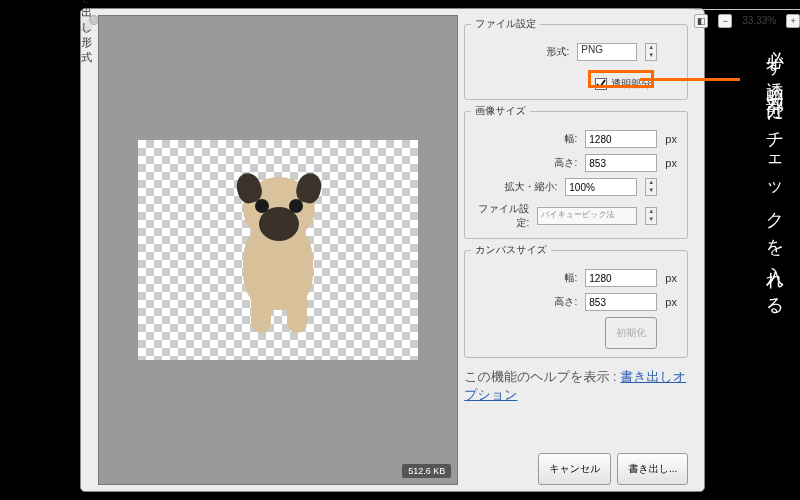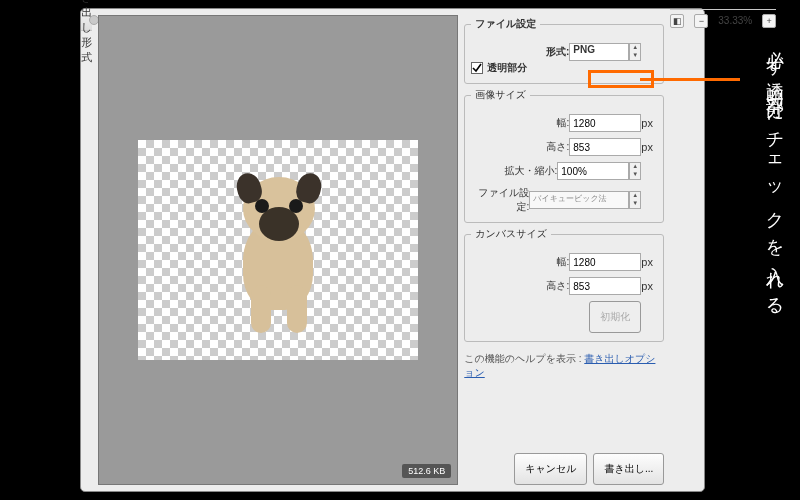--- a/index.html
+++ b/index.html
@@ -100,21 +100,21 @@
   }
   legend {
     padding:0 4px;
     font-size:10px;
     color:#333;
   }
   .row {
     display:flex;
     align-items:center;
     justify-content:flex-end;
-    gap:0;
+    gap:8px;
     margin-top:6px;
   }
   .row label.field-label {
     width: 58px;
     text-align:right;
     color:#333;
     font-size:10px;
   }
   .select, .input, .spin {
     height:18px;
@@ -126,21 +126,21 @@
   .select { width:60px; background:#ffffff; }
   .input { width:72px; }
   .spin { width:58px; background:#f8f8f8; }
   .stepper {
     width:12px;height:18px;border:1px solid #aaa;background:#f1f1f1;
     display:flex;flex-direction:column;
   }
   .stepper div{flex:1;font-size:6px;line-height:7px;text-align:center;color:#555;}
   .unit{font-size:11px;color:#333;width:16px;}
   .checkbox-row{
-    display:flex;align-items:center;justify-content:flex-start;gap:4px;margin-top:0;
+    display:flex;align-items:center;justify-content:flex-end;gap:4px;margin-top:16px;
     padding-right:30px;
   }
   .chk{width:12px;height:12px;border:1px solid #666;background:#fff;display:flex;align-items:center;justify-content:center;}
   .chk svg{width:10px;height:10px;}
   .highlight{
     position:absolute;
     border:3px solid #ff6a00;
     pointer-events:none;
   }
   .btn{
@@ -154,21 +154,21 @@
   }
   .btn.disabled{color:#aaa;background:#eee;}
   .footer-row{
     display:flex;
     gap:6px;
     justify-content:flex-end;
     margin-top:auto;
     padding-top:6px;
   }
   .help-row{
-    font-size:10px;color:#555;margin-top:6px;
+    font-size:13px;color:#555;margin-top:6px;
   }
   .help-row a{color:#2a5db0;text-decoration:underline;}
   .zoombar{
     height:22px;
     border-top:1px solid #c8c8c8;
     display:flex;
     align-items:center;
     justify-content:center;
     gap:10px;
     font-size:10px;
@@ -234,21 +234,21 @@
           <div class="muzzle"></div>
           <div class="eyeL"></div>
             <div class="eyeR"></div>
         </div>
       </div>
       <div class="filesize-badge">512.6 KB</div>
     </div>
 
     <div class="sidepanel">
 
-      <fieldset style="position:relative;font-weight:bold;">
+      <fieldset style="position:relative;">
         <legend>ファイル設定</legend>
         <div class="row">
           <label class="field-label">形式:</label>
           <div class="select"><span>PNG</span></div>
           <div class="stepper">
               <div>▲</div>
               <div>▼</div>
             </div>
           <span class="unit"></span>
         </div>

